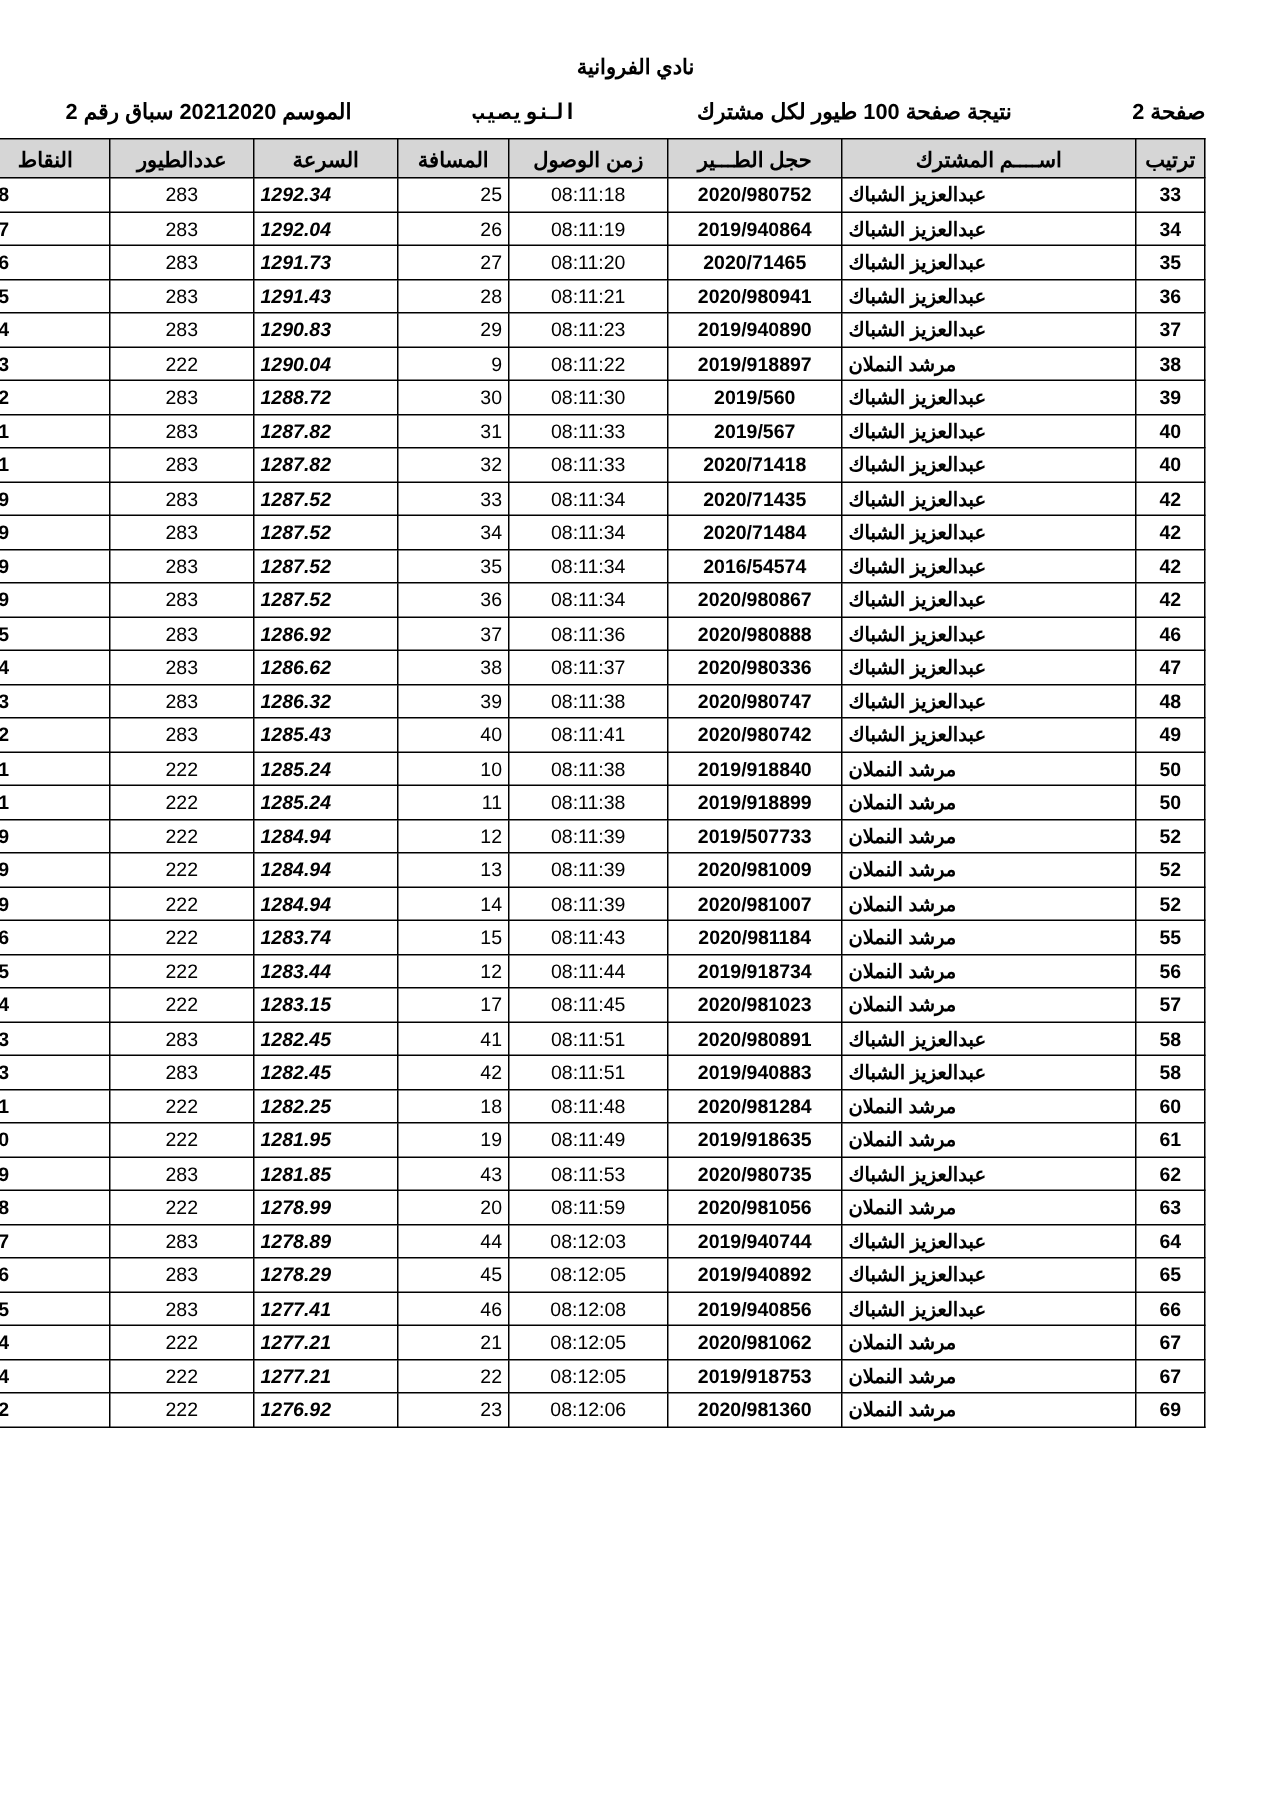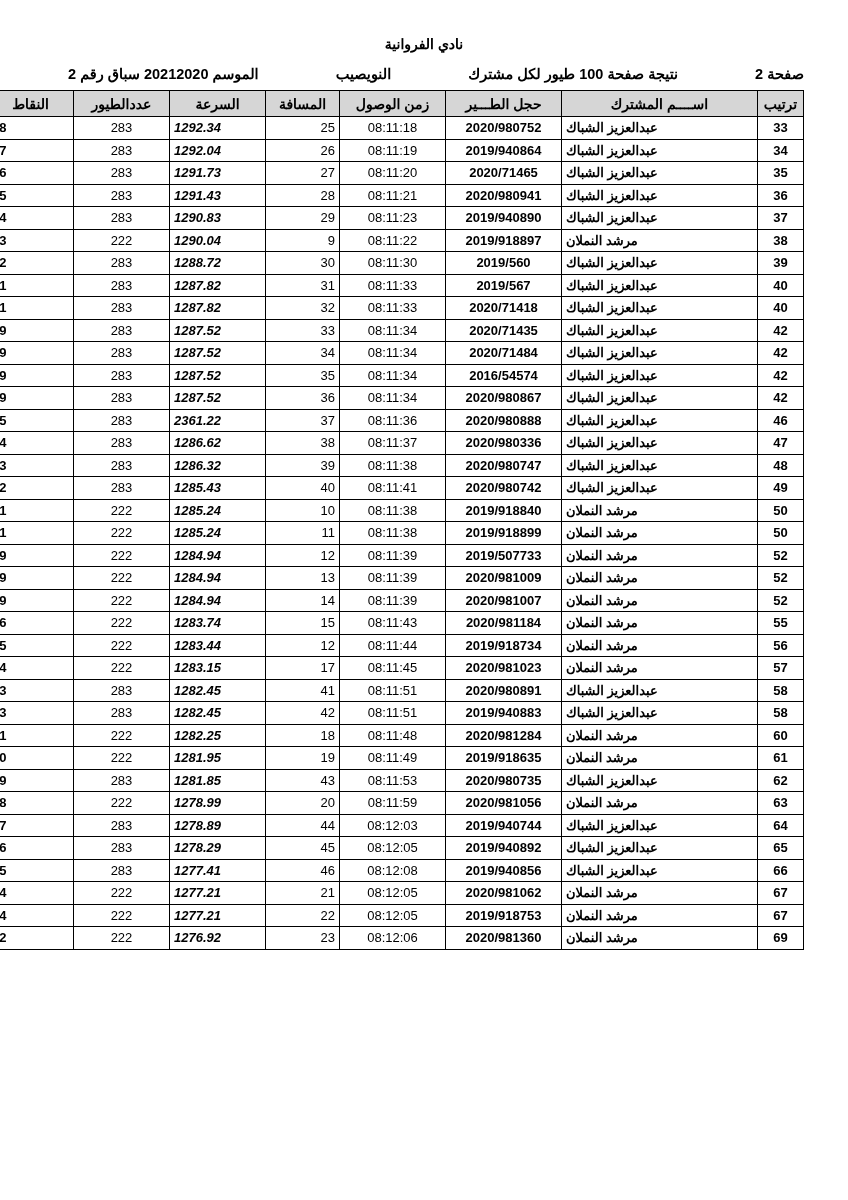--- a/index.html
+++ b/index.html
@@ -33,27 +33,26 @@
     flex-direction: row-reverse;
     align-items: baseline;
     justify-content: space-between;
     margin: 14px 44px 8px 44px;
     font-size: 14.5px;
     font-weight: bold;
     direction: rtl;
   }
   .meta-cell {
     white-space: nowrap;
-    margin-left: 24px;
   }
   .meta-cell .num {
     font-weight: bold;
   }
   .meta-season { letter-spacing: 0; }
-  .meta-mid { text-align: center; }
+  .meta-mid { text-align: center; font-family: Liberation Mono, monospace; }
   table.results {
     border-collapse: collapse;
     margin: 0 44px;
     width: calc(848px - 88px);
     direction: rtl;
     table-layout: fixed;
   }
   table.results th,
   table.results td {
     border: 1px solid #000000;
@@ -271,21 +270,21 @@
             <td class="speed">1287.52</td>
             <td class="birds">283</td>
             <td class="points">59</td>
           </tr>
           <tr>
             <td class="rank">46</td>
             <td class="name">عبدالعزيز الشباك</td>
             <td class="ring">2020/980888</td>
             <td class="arr">08:11:36</td>
             <td class="dist">37</td>
-            <td class="speed">2361.22</td>
+            <td class="speed">1286.92</td>
             <td class="birds">283</td>
             <td class="points">55</td>
           </tr>
           <tr>
             <td class="rank">47</td>
             <td class="name">عبدالعزيز الشباك</td>
             <td class="ring">2020/980336</td>
             <td class="arr">08:11:37</td>
             <td class="dist">38</td>
             <td class="speed">1286.62</td>

